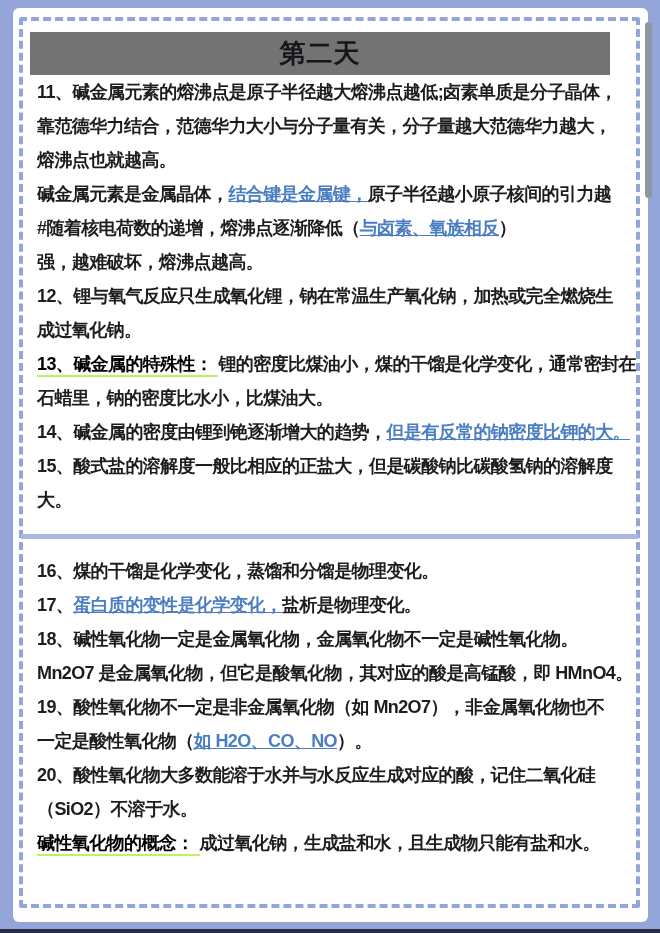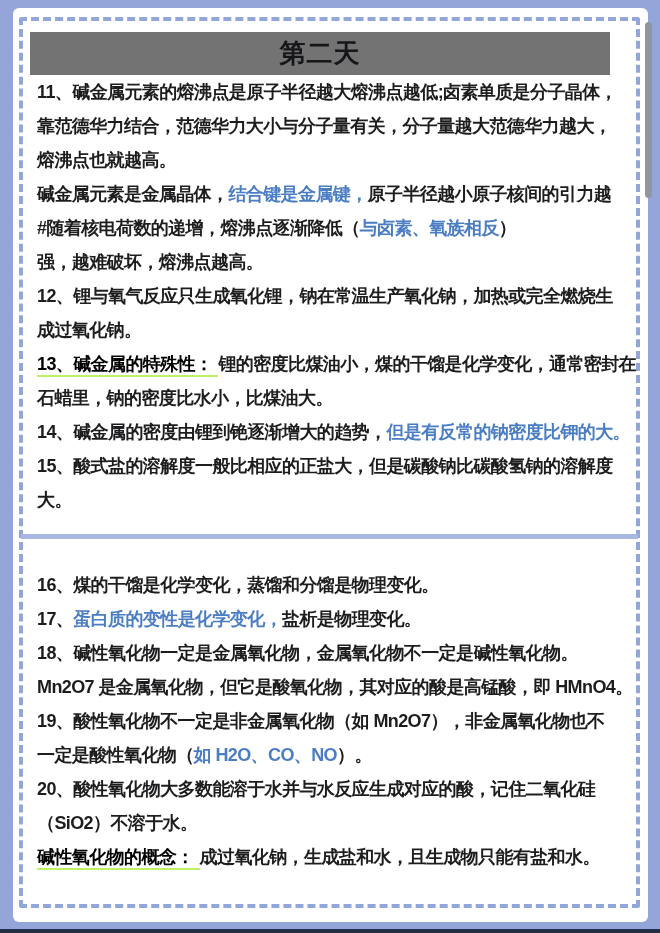--- a/index.html
+++ b/index.html
@@ -42,33 +42,33 @@
     color: #15161a;
     letter-spacing: 1px;
   }
 
   .notes-block {
     position: absolute;
     left: 37px;
     width: 600px;
   }
   .notes-block.first  { top: 75px; }
-  .notes-block.second { top: 568px; }
+  .notes-block.second { top: 554px; }
 
   .text-line {
     height: 34px;
     line-height: 34px;
     white-space: nowrap;
     font-size: 18px;
     font-weight: bold;
     letter-spacing: -0.6px;
     color: #1d1d1f;
   }
   .run-n  { color: #1d1d1f; }
-  .run-b  { color: #4a7dc2; }
+  .run-b  { color: #4a7dc2; text-decoration: underline; }
   .run-bu {
     color: #000000;
     border-bottom: 2px solid #bef264;
     padding-bottom: 1px;
     padding-right: 6px;
   }
 
   .section-divider {
     position: absolute;
     left: 21px; top: 534px;

